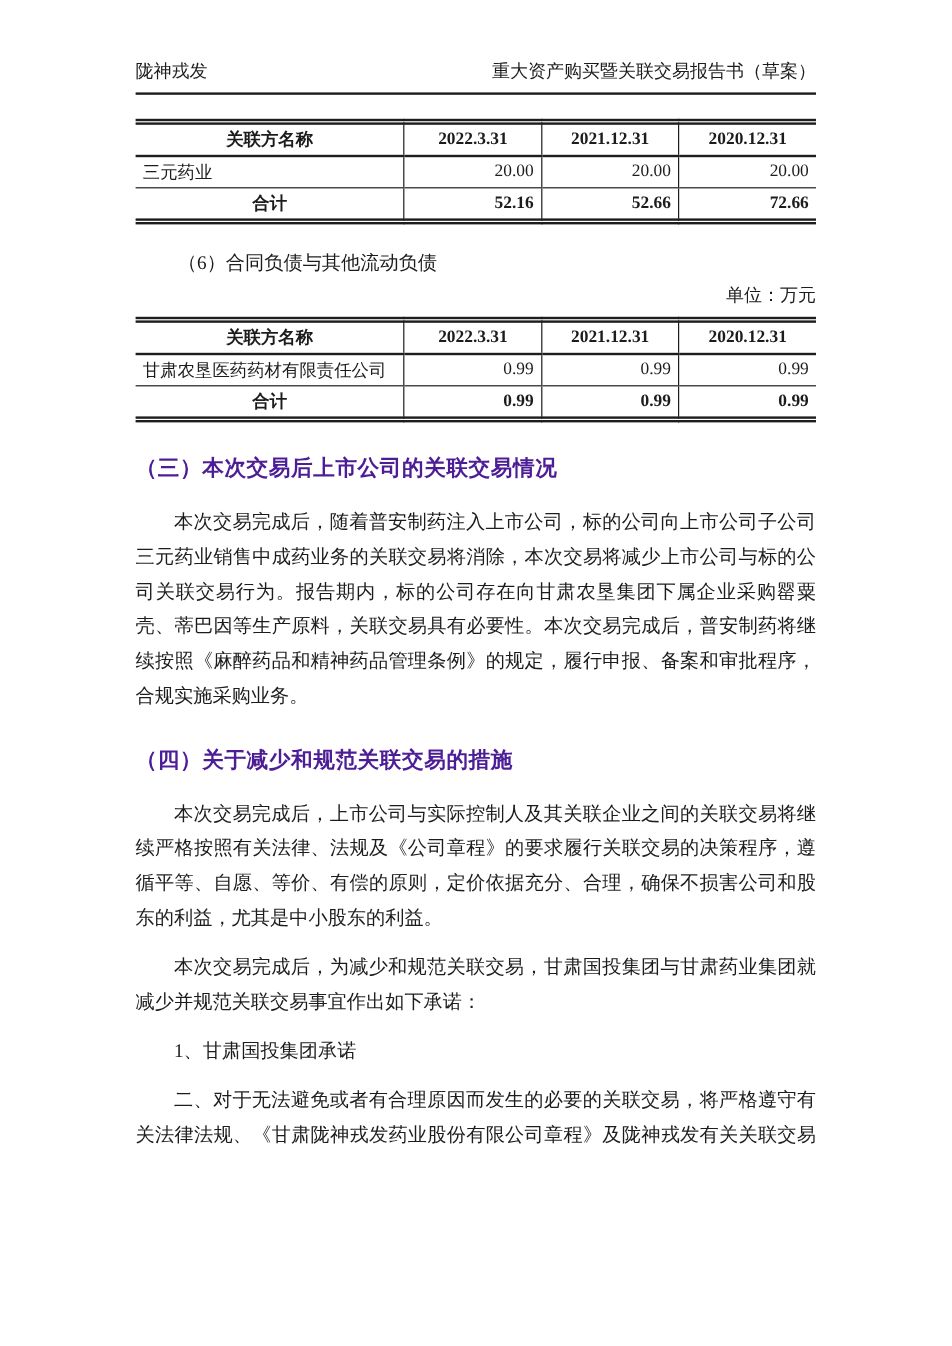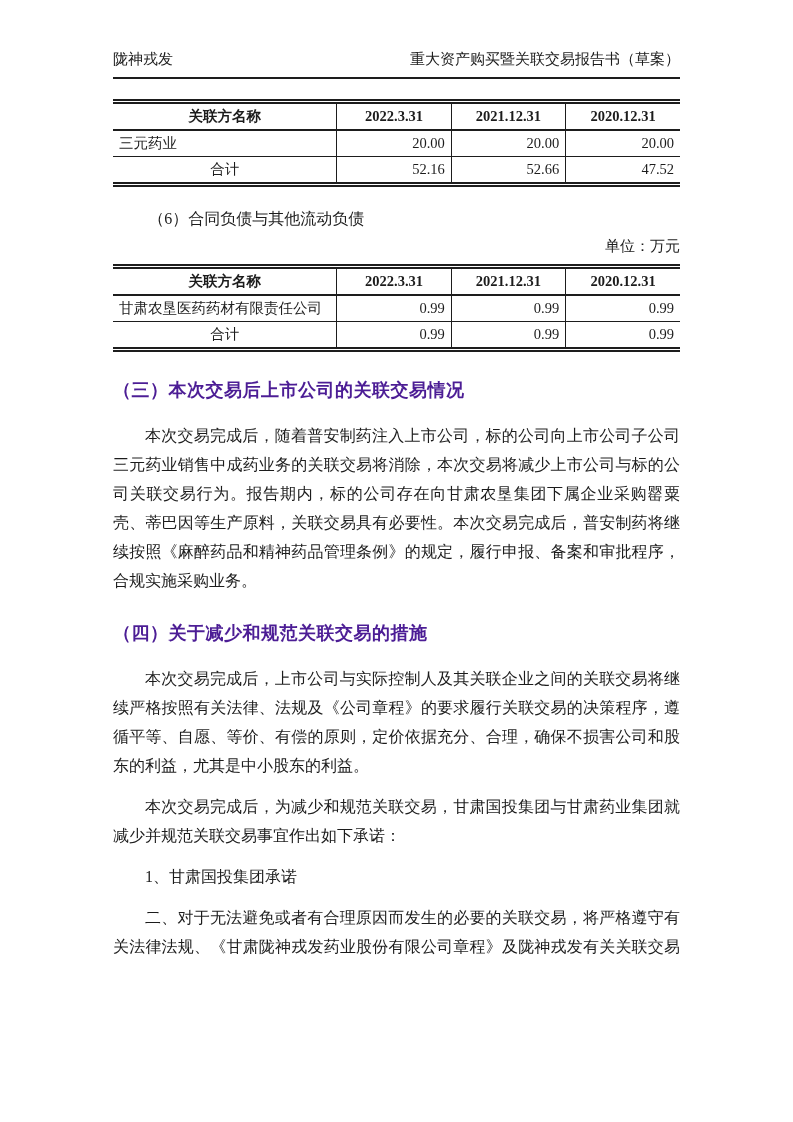--- a/index.html
+++ b/index.html
@@ -38,21 +38,21 @@
   .data-table th,.data-table td{
     padding:0 6px;
     height:25px;
     border-bottom:1.5px solid #1d1d1d;
     vertical-align:middle;
   }
   .data-table th{border-bottom:2px solid #1d1d1d;font-weight:bold;text-align:center;}
   .data-table th+th,.data-table td+td{border-left:1.5px solid #1d1d1d;}
   .data-table td.name{text-align:left;}
   .data-table td.num{text-align:right;}
-  .data-table tr.total-row td{font-weight:normal;}
+  .data-table tr.total-row td{font-weight:bold;}
   .data-table tr.total-row td.label{text-align:center;}
   
   .sub-heading{
     margin:22px 0 0 2.2em;
     font-size:16px;
   }
   .unit-label{
     margin-top:7px;
     text-align:right;
     font-size:15px;
@@ -113,21 +113,21 @@
         <tr>
           <td class="name">三元药业</td>
           <td class="num">20.00</td>
           <td class="num">20.00</td>
           <td class="num">20.00</td>
         </tr>
         <tr class="total-row">
           <td class="label">合计</td>
           <td class="num">52.16</td>
           <td class="num">52.66</td>
-          <td class="num">47.52</td>
+          <td class="num">72.66</td>
         </tr>
       </tbody>
     </table>
 
     <p class="sub-heading">（6）合同负债与其他流动负债</p>
     <div class="unit-label">单位：万元</div>
 
     <table class="data-table tbl2">
       <colgroup>
           <col class="c-name">

